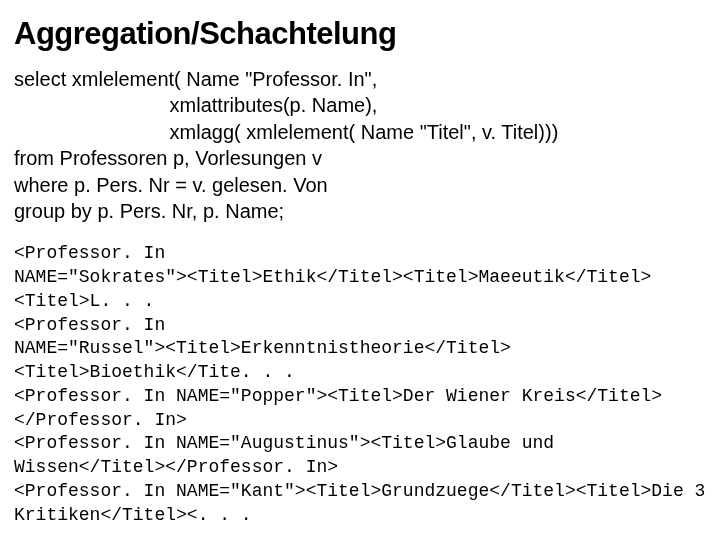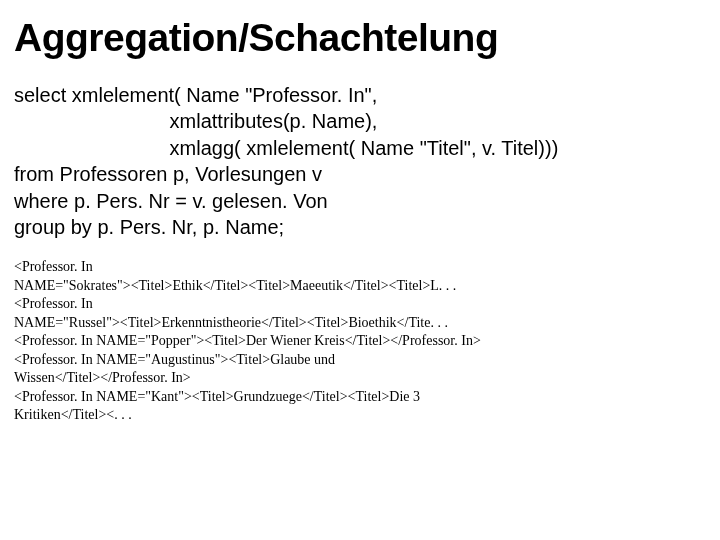--- a/index.html
+++ b/index.html
@@ -6,39 +6,39 @@
     body {
       width: 720px;
       height: 540px;
       background: #ffffff;
       font-family: Arial, Helvetica, sans-serif;
       color: #000000;
       padding: 16px 14px;
       overflow: hidden;
     }
     .title {
-      font-size: 39px;
+      font-size: 31px;
       font-weight: 900;
       letter-spacing: -0.5px;
-      margin-bottom: 22px;
+      margin-bottom: 14px;
       font-family: Arial, Helvetica, sans-serif;
     }
     .sql {
       font-size: 20px;
       line-height: 1.32;
       white-space: pre;
       margin-bottom: 18px;
       font-family: Arial, Helvetica, sans-serif;
     }
     .xml {
-      font-size: 14px;
+      font-size: 18px;
       line-height: 1.32;
       white-space: pre-wrap;
       word-wrap: break-word;
-      font-family: Liberation Serif, serif;
+      font-family: Liberation Mono, monospace;
     }
   </style>
 </head>
 <body>
 
 <h1 class="title">Aggregation/Schachtelung</h1>
 
 <div class="sql">select xmlelement( Name "Professor. In",
                             xmlattributes(p. Name),
                             xmlagg( xmlelement( Name "Titel", v. Titel)))

